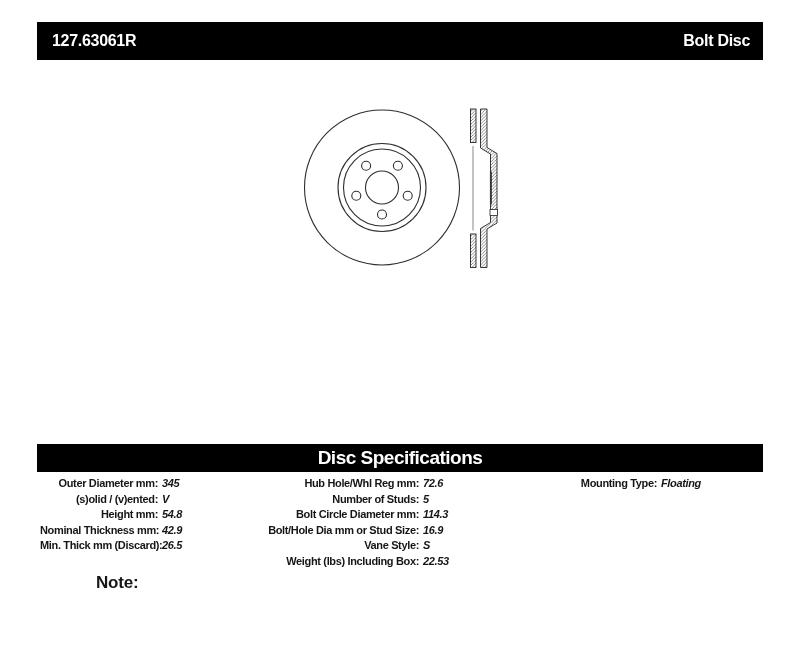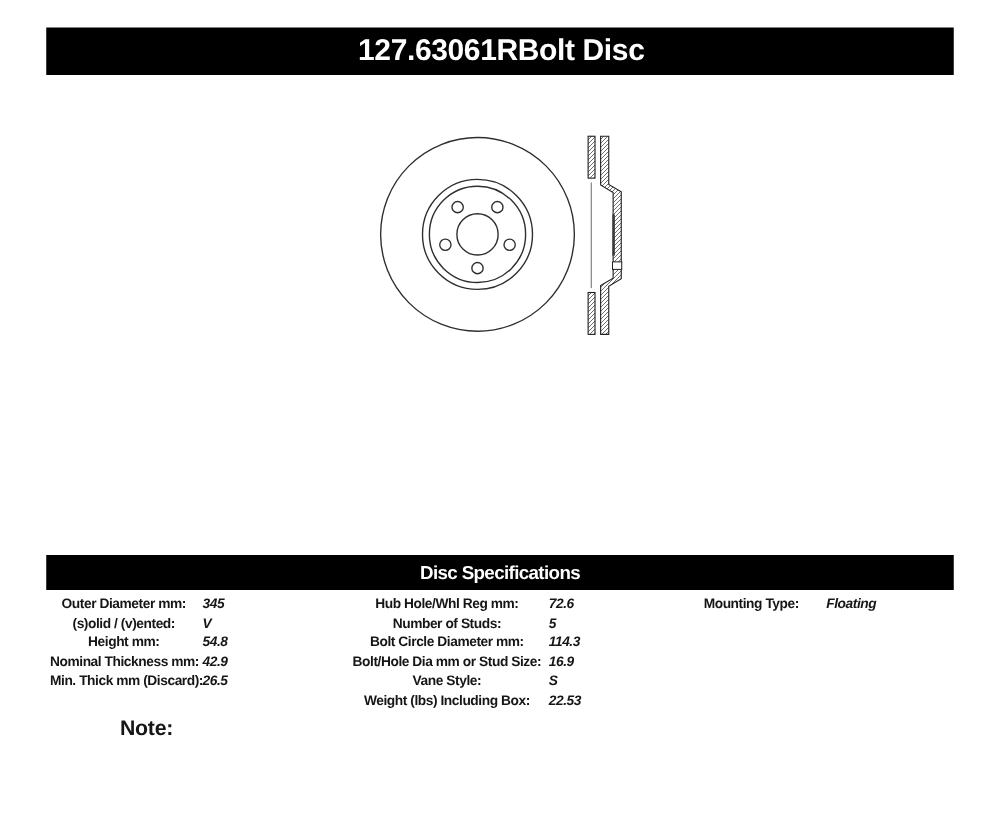--- a/index.html
+++ b/index.html
@@ -3,38 +3,38 @@
 <meta charset="utf-8">
 <style>
   * { margin:0; padding:0; box-sizing:border-box; }
   html,body { width:800px; height:655px; background:#ffffff; overflow:hidden;
               font-family:"Liberation Sans", sans-serif; color:#161616; }
   .page { position:relative; width:800px; height:655px; background:#fff; }
 
   
   .bar { position:absolute; left:37px; width:726px; background:#000; color:#fff;
          display:flex; align-items:center; }
-  .bar.top { top:22px; height:38px; justify-content:center;
-             font-size:24px; font-weight:bold; letter-spacing:-0.3px; }
+  .bar.top { top:22px; height:38px; justify-content:space-between;
+             font-size:16px; font-weight:bold; letter-spacing:-0.3px; }
   .bar.top .pn { padding-left:15px; }
   .bar.top .pt { padding-right:13px; }
   .bar.spec { top:444px; height:28px; justify-content:center;
-              font-size:15px; font-weight:bold; letter-spacing:-0.5px; }
+              font-size:19px; font-weight:bold; letter-spacing:-0.5px; }
 
   
   .drawing { position:absolute; left:280px; top:88px; width:240px; height:192px; }
 
   
   .col { position:absolute; top:476px; font-size:11px; font-weight:bold;
          letter-spacing:-0.35px; white-space:nowrap; }
   .row { display:flex; height:15.6px; line-height:15.6px; align-items:center; }
-  .lbl { display:inline-block; text-align:center; flex:0 0 auto; }
+  .lbl { display:inline-block; text-align:right; flex:0 0 auto; }
   .val { display:inline-block; text-align:left; padding-left:4px;font-style:italic; }
   .col.left   { left:40px; }  .col.left   .lbl { width:118px; }
-  .col.middle { left:280px; } .col.middle .lbl { width:155px; }
+  .col.middle { left:264px; } .col.middle .lbl { width:155px; }
   .col.right  { left:545px; } .col.right  .lbl { width:112px; }
 
   .note { position:absolute; left:96px; top:573px; font-size:17px;
           font-weight:bold; letter-spacing:-0.2px; }
 </style>
 </head>
 <body>
 
 <div class="page">
 

